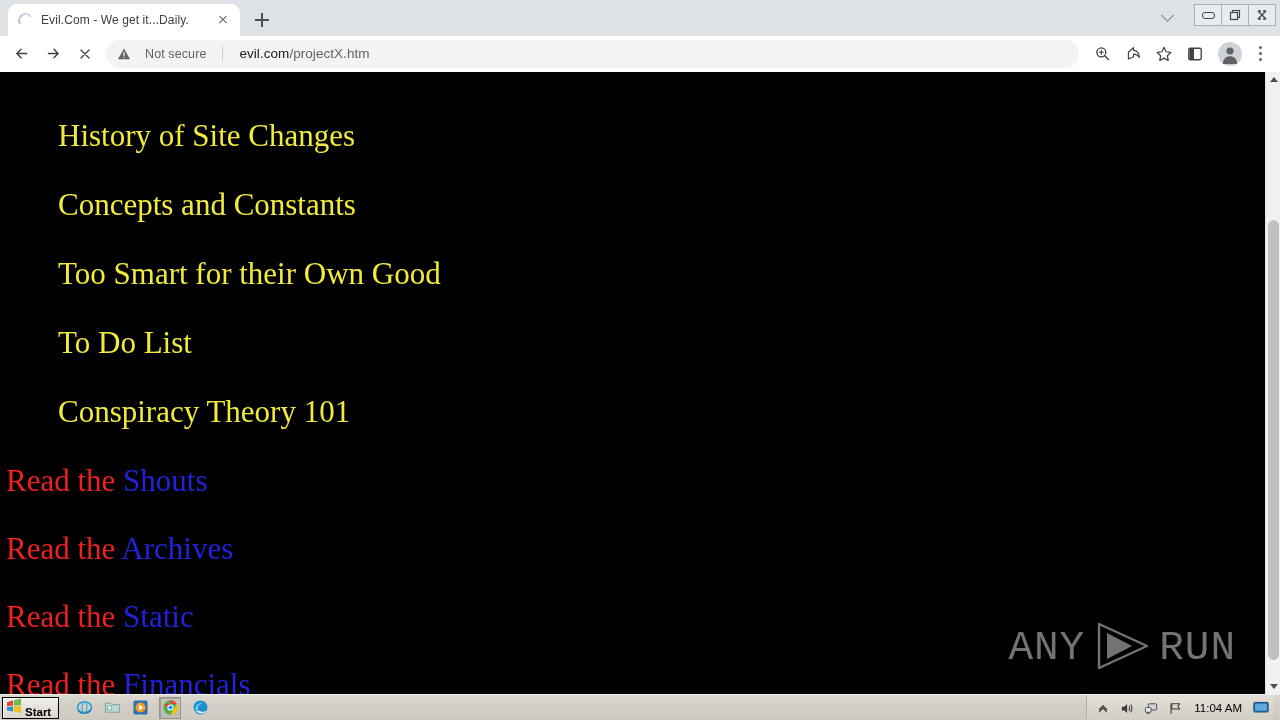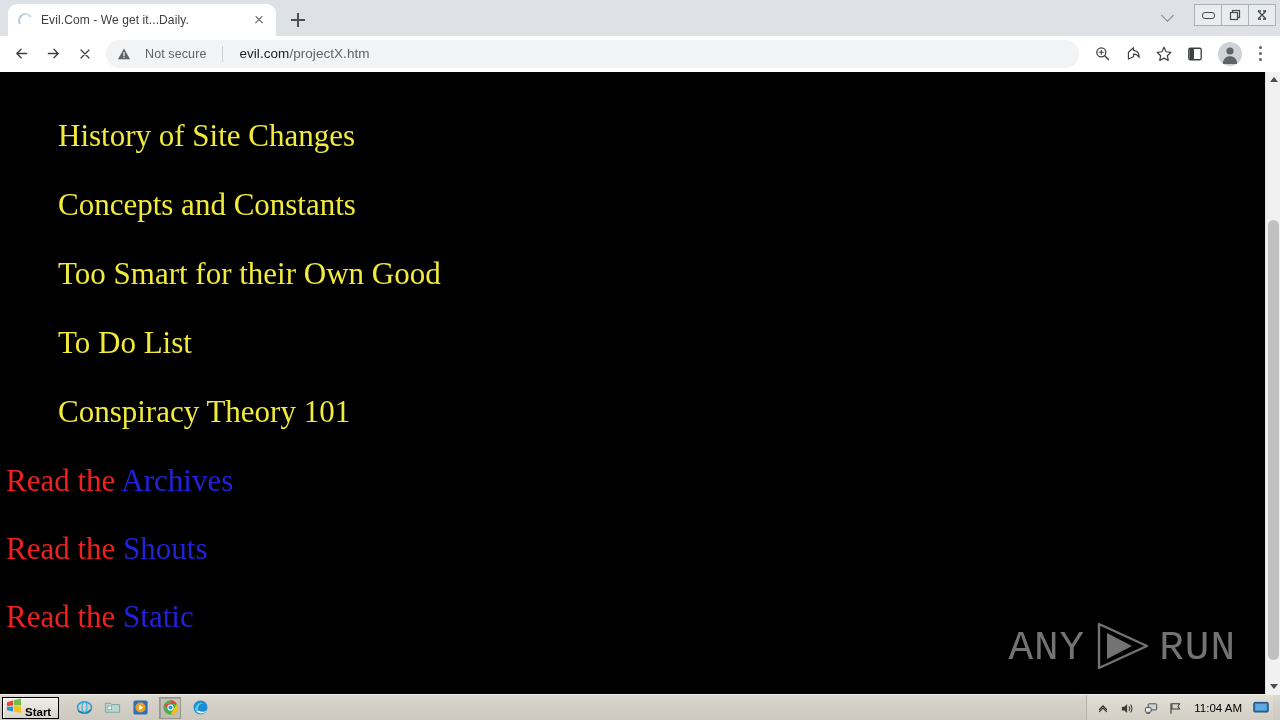--- a/index.html
+++ b/index.html
@@ -26,21 +26,21 @@
 
   
   .tabstrip {
     height: 36px;
     background: #dee1e6;
     display: flex; align-items: flex-end;
     position: relative;
     padding-left: 8px;
   }
   .tab {
-    width: 268px; height: 32px;
+    width: 232px; height: 32px;
     background: #ffffff;
     border-radius: 9px 9px 0 0;
     display: flex; align-items: center;
     padding: 0 8px 0 10px;
     position: relative;
     gap: 8px;
   }
   .tab-spinner {
     width: 15px; height: 15px;
     flex: 0 0 15px;
@@ -419,23 +419,24 @@
             <a class="yellow-link" href="#">Too Smart for their Own Good</a>
           </li>
           <li>
             <a class="yellow-link" href="#">To Do List</a>
           </li>
           <li>
             <a class="yellow-link" href="#">Conspiracy Theory 101</a>
           </li>
         </ul>
 
+        <div class="read-line"><span>Read the </span><a href="#">Shouts</a></div>
         <div class="read-line"><span>Read the </span><a href="#">Archives</a></div>
-        <div class="read-line"><span>Read the </span><a href="#">Shouts</a></div>
         <div class="read-line"><span>Read the </span><a href="#">Static</a></div>
+        <div class="read-line"><span>Read the </span><a href="#">Financials</a></div>
 
       </div>
 
       <div class="watermark">
         <span class="wm-text">ANY</span>
         <span>
           <svg width="62" height="52" viewBox="0 0 62 52">
             <path d="M8 4 L56 26 L8 48 Z" fill="none" stroke="#8d8d8d" stroke-width="2.4" stroke-linejoin="round"></path>
             <path d="M16 13 L41 26 L16 39 Z" fill="#8d8d8d"></path>
           </svg>

